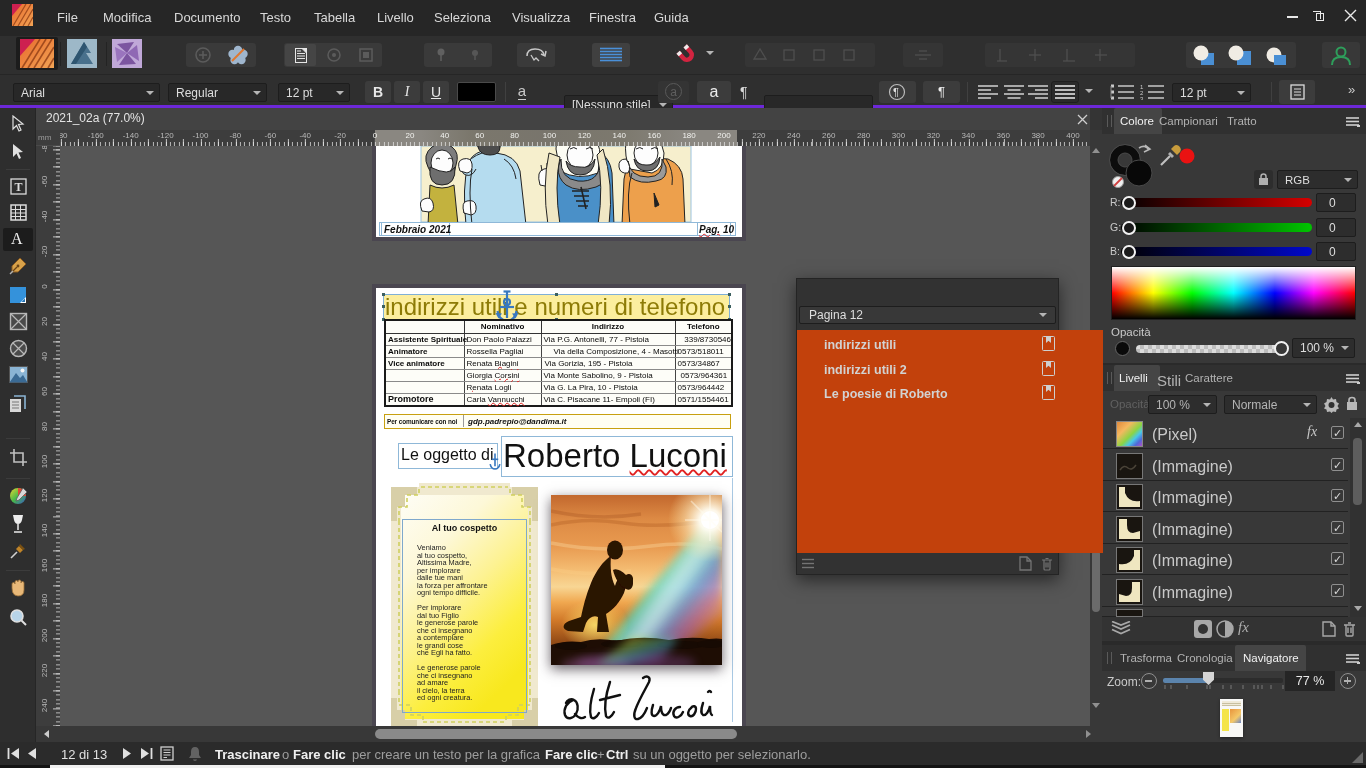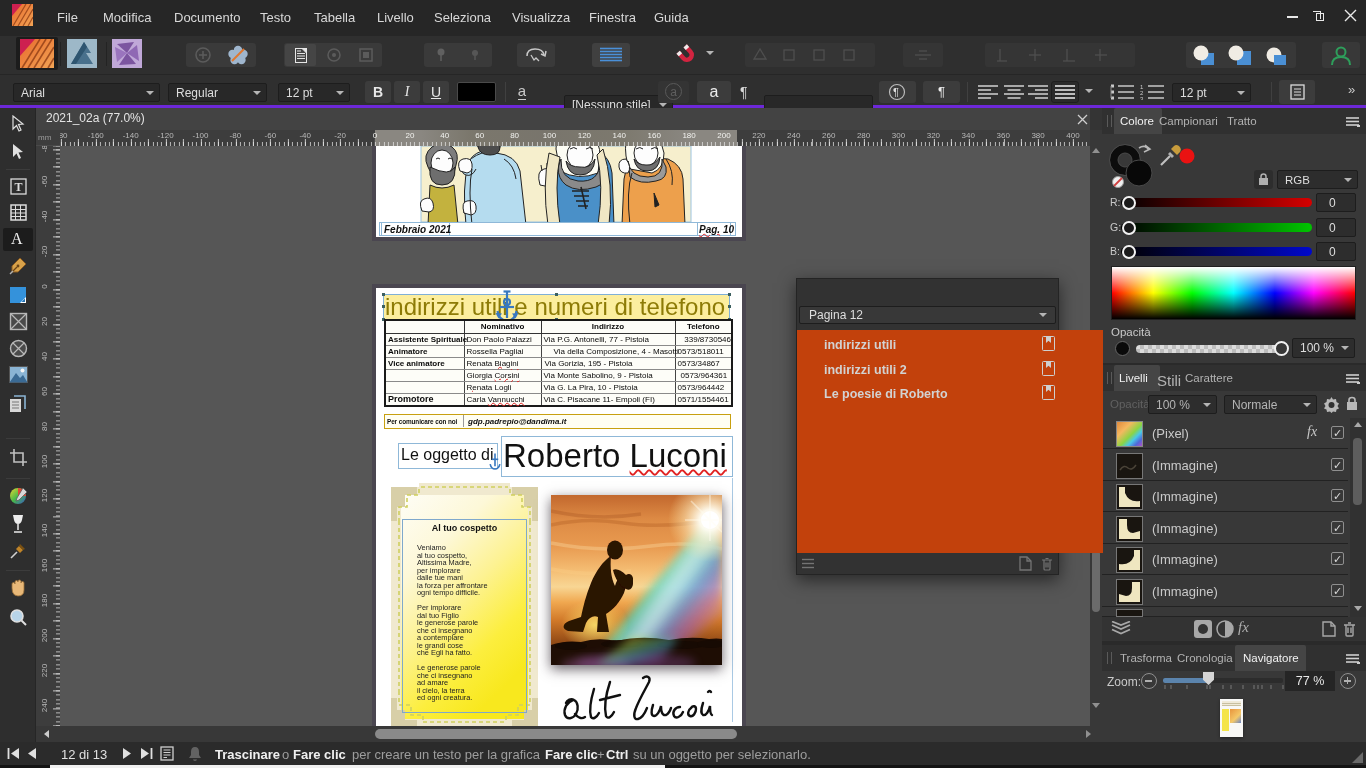--- a/index.html
+++ b/index.html
@@ -6,21 +6,21 @@
 .a{position:absolute;}
 .menu{position:absolute;top:0;height:36px;line-height:36px;color:#d8d8d8;font-size:13px;}
 .dd{position:absolute;background:#282828;border:1px solid #1d1d1d;border-radius:2px;color:#dedede;font-size:12px;}
 .dd .t{position:absolute;left:7px;top:50%;transform:translateY(-50%);white-space:nowrap;}
 .arr{position:absolute;right:5px;top:50%;transform:translateY(-50%);width:0;height:0;border-left:4px solid transparent;border-right:4px solid transparent;border-top:4px solid #b5b5b5;}
 .plate{position:absolute;background:#3a3a3a;border-radius:3px;}
 .sep{position:absolute;width:1px;background:#232323;}
 .tick-lbl{position:absolute;font-size:8px;color:#b9b9b9;transform:translateX(-50%);top:1px;}
 .vlbl{position:absolute;font-size:8px;color:#b9b9b9;transform:rotate(-90deg);transform-origin:center;width:30px;text-align:center;left:-7px;}
 .tab-on{position:absolute;background:#454545;border-radius:2px 2px 0 0;}
-.ptxt{color:#c9c9c9;font-size:13px;position:absolute;}
+.ptxt{color:#c9c9c9;font-size:16px;position:absolute;}
 .chk{position:absolute;width:13px;height:13px;border:1px solid #8f8f8f;border-radius:2px;color:#dcdcdc;font-size:11px;line-height:12px;text-align:center;}
 .lrow{position:absolute;left:0;width:246px;background:#383838;border-bottom:1px solid #222;}
 .thumb{position:absolute;left:14px;top:3px;width:27px;height:26px;background:#191510;border:1px solid #777;}
 .sq{position:absolute;width:3px;height:3px;background:#3c6060;}
 .redsq{text-decoration:underline;text-decoration-style:wavy;text-decoration-color:#e02222;text-decoration-thickness:0.8px;text-underline-offset:0px;}
 .pnav{color:#e0e0e0;font-size:13px;position:absolute;top:50%;transform:translateY(-50%);}
 #hruler::after{content:"";position:absolute;left:0;top:12px;width:1030px;height:4px;background:repeating-linear-gradient(90deg,rgba(235,235,235,.7) 0 1px,transparent 1px 4.363px);background-position:0.95px 0;}
 #hruler::before{content:"";position:absolute;left:0;top:9px;width:1030px;height:7px;background:repeating-linear-gradient(90deg,rgba(240,240,240,.75) 0 1px,transparent 1px 17.454px);background-position:0.9px 0;}
 #vruler::after{content:"";position:absolute;left:20px;top:0;width:4px;height:580px;background:repeating-linear-gradient(180deg,rgba(235,235,235,.7) 0 1px,transparent 1px 4.363px);background-position:0 3.38px;}
 #vruler::before{content:"";position:absolute;left:17px;top:0;width:7px;height:580px;background:repeating-linear-gradient(180deg,rgba(240,240,240,.75) 0 1px,transparent 1px 17.454px);background-position:0 3.4px;}

